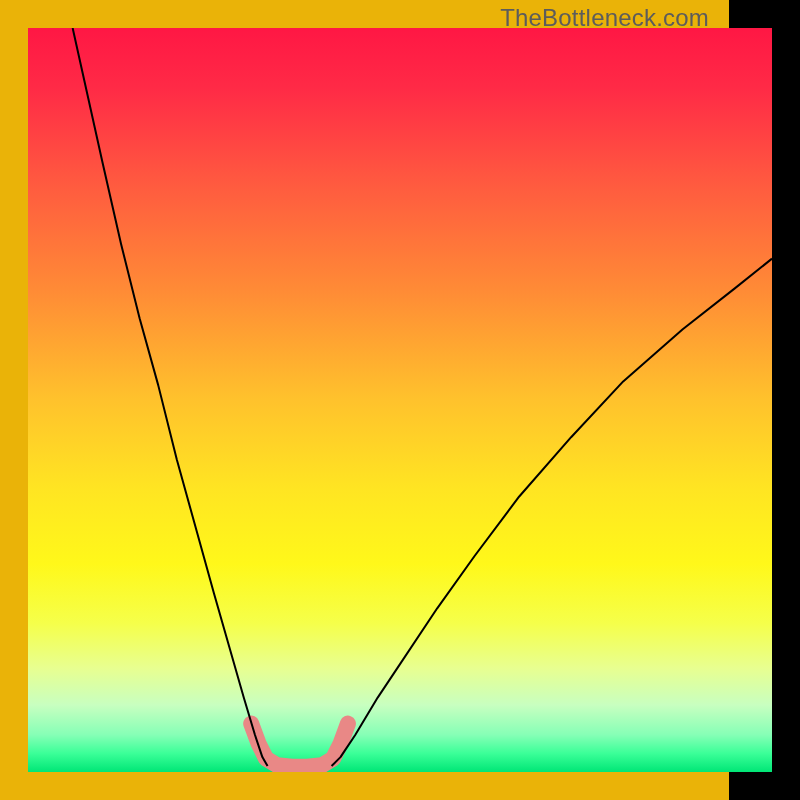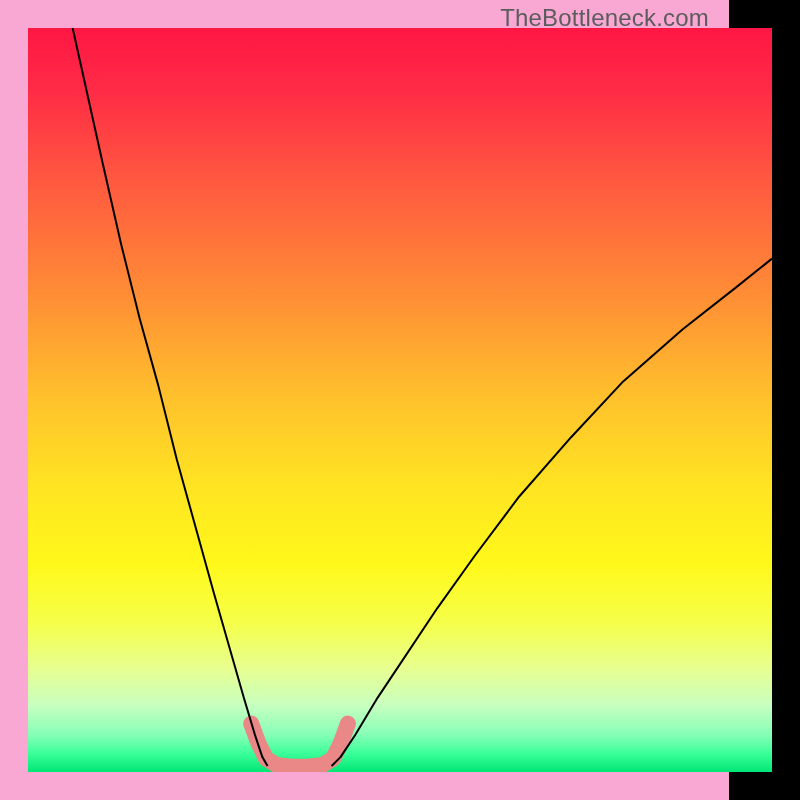--- a/index.html
+++ b/index.html
@@ -10,21 +10,21 @@
     background: #000000;
     overflow: hidden;
     font-family: Arial, Helvetica, sans-serif;
   }
   .frame {
     position: absolute;
     top: 0;
     left: 0;
     width: 729px;
     height: 800px;
-    background: #f9a8d4;
+    background: #eab308;
   }
   .plot-area {
     position: absolute;
     top: 28px;
     left: 28px;
     width: 744px;
     height: 744px;
     overflow: hidden;
   }
   .watermark {

